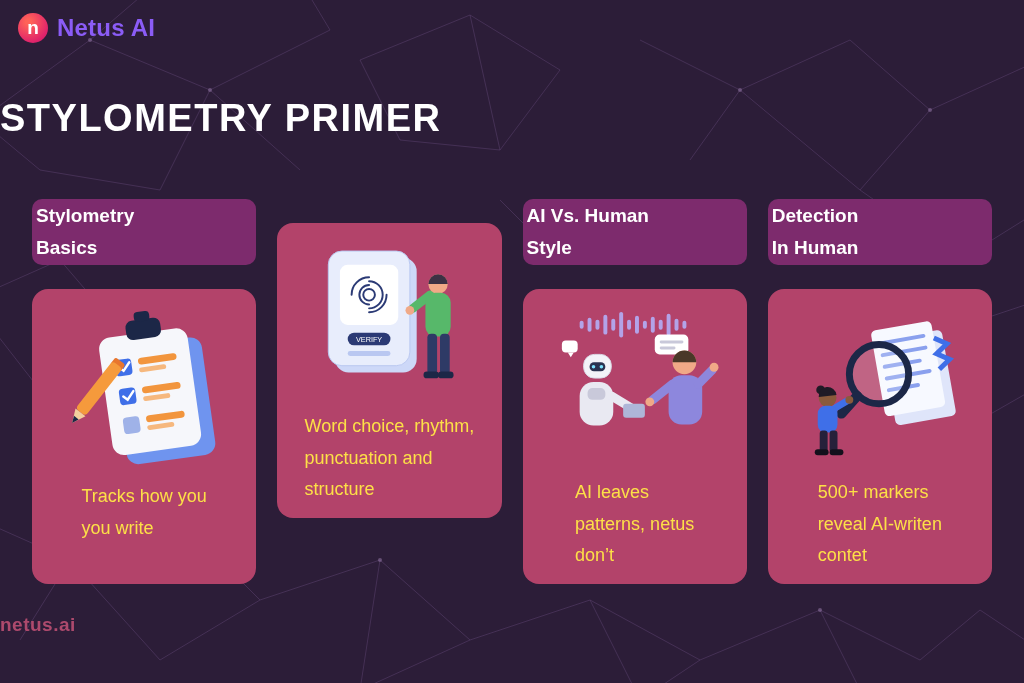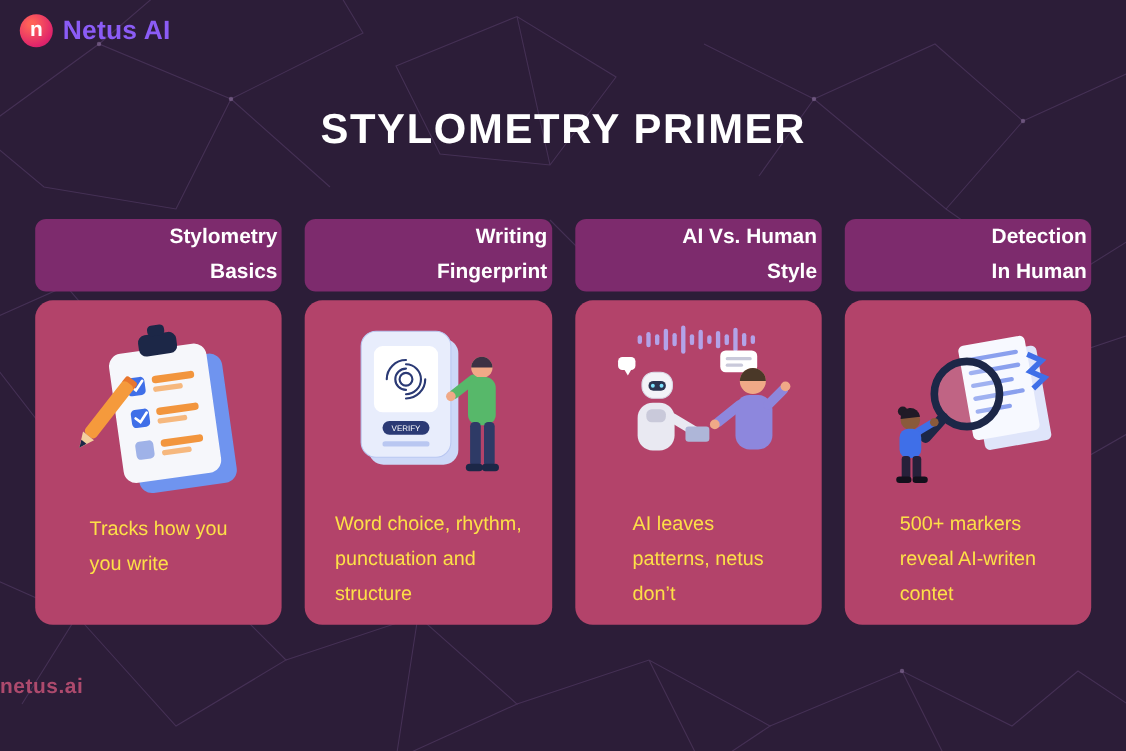--- a/index.html
+++ b/index.html
@@ -22,38 +22,38 @@
   .logo-badge {
     width: 30px; height: 30px; border-radius: 50%;
     background: radial-gradient(circle at 35% 30%, #ff6258 10%, #e0246b 70%, #b81b63 100%);
     color: #fff; font-weight: bold; font-size: 19px;
     display: flex; align-items: center; justify-content: center;
   }
   .logo-text { color: #8b5cf6; font-size: 24px; font-weight: bold; letter-spacing: 0.2px; }
 
   .title {
     position: absolute; top: 97px; left: 0; width: 100%;
-    text-align: center; color: #ffffff;
+    text-align: left; color: #ffffff;
     font-size: 38px; font-weight: bold; letter-spacing: 1.5px; z-index: 2;
   }
 
   .grid {
     position: absolute; top: 199px; left: 32px; right: 32px;
     display: grid; grid-template-columns: repeat(4, 1fr); column-gap: 21px;
     z-index: 2;
   }
   .pill {
     background: #7d2b6d; border-radius: 10px;
-    color: #ffffff; text-align: right; font-weight: bold;
+    color: #ffffff; text-align: left; font-weight: bold;
     font-size: 19px; line-height: 1.68;
     height: 66px; padding: 4px 4px;
     display: flex; flex-direction: column; justify-content: center;
   }
   .card {
-    margin-top: 8px;
+    margin-top: 24px;
     background: #b3436a; border-radius: 16px;
     height: 295px; padding: 14px 8px 14px;
     display: flex; flex-direction: column; align-items: center;
   }
   .illus {
     height: 172px; width: 100%;
     display: flex; align-items: center; justify-content: center;
   }
   .body-text {
     color: #fde047; font-size: 18px; line-height: 1.76;
@@ -143,24 +143,20 @@
           </svg>
         </div>
         <div class="body-text">
           <div>Tracks how you</div>
           <div>you write</div>
         </div>
       </div>
     </div>
 
     <div class="col">
-      <div class="pill">
-        <div>Writing</div>
-        <div>Fingerprint</div>
-      </div>
       <div class="card">
         <div class="illus">
           <svg width="170" height="168" viewBox="0 0 175 170">
             <rect x="32" y="20" width="84" height="118" rx="14" fill="#cdd8f8"></rect>
             <rect x="25" y="13" width="84" height="118" rx="14" fill="#e8edfc" stroke="#b9c7f1"></rect>
             <rect x="37" y="27" width="60" height="62" rx="8" fill="#ffffff"></rect>
             <g stroke="#2b3a75" fill="none" stroke-width="2" stroke-linecap="round">
               <circle cx="67" cy="58" r="6"></circle>
               <path d="M67 44 a14 14 0 0 1 14 14 a14 14 0 0 1 -14 14"></path>
               <path d="M67 48 a10 10 0 0 0 -10 10 a10 10 0 0 0 10 10"></path>

